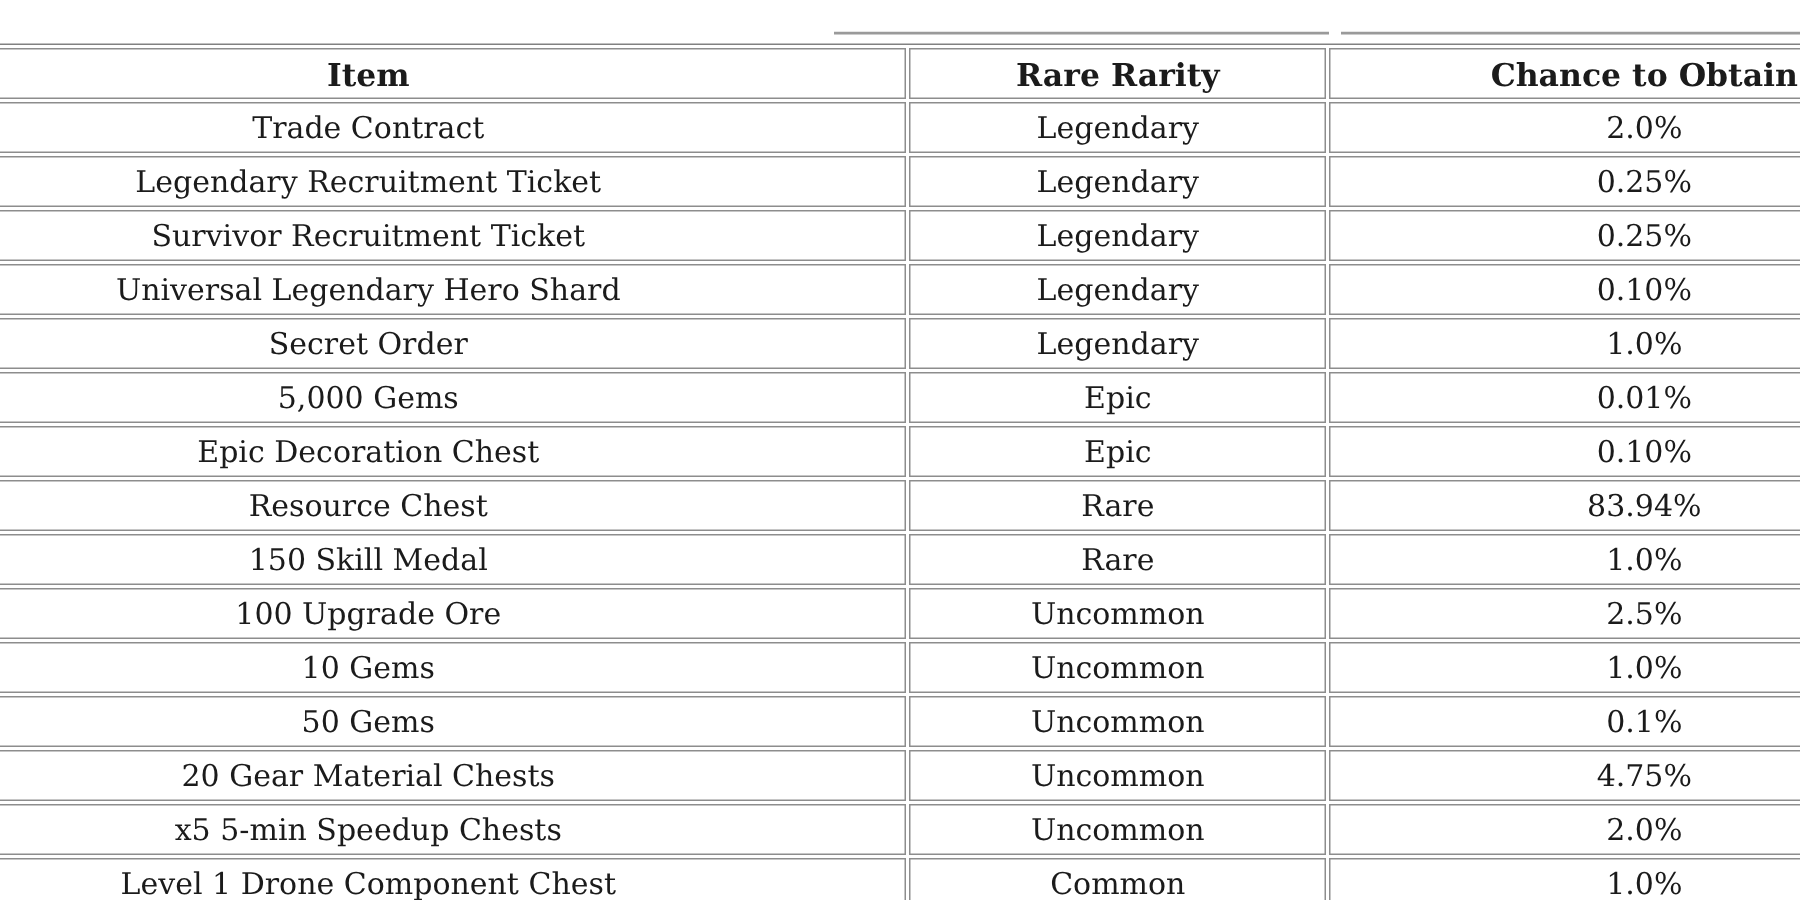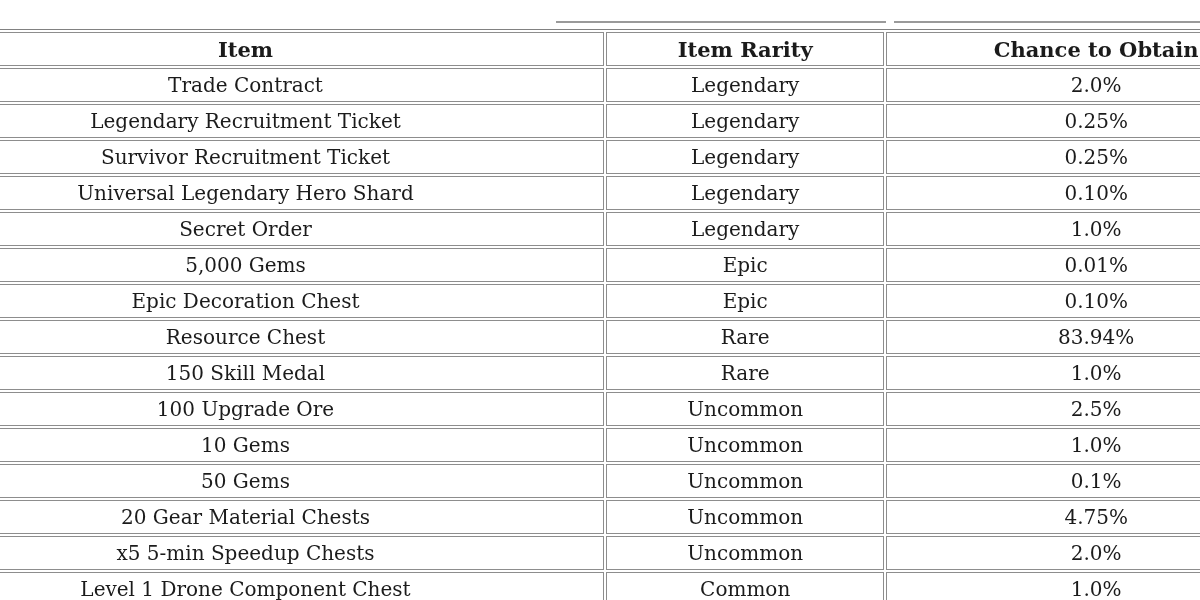--- a/index.html
+++ b/index.html
@@ -73,21 +73,21 @@
 
   <table class="loot-table">
     <colgroup>
       <col class="c-item">
       <col class="c-rarity">
       <col class="c-chance">
     </colgroup>
     <thead>
       <tr>
           <th>Item</th>
-          <th>Item Rarity</th>
+          <th>Rare Rarity</th>
           <th>Chance to Obtain</th>
         </tr>
     </thead>
     <tbody>
         <tr>
           <td>Trade Contract</td>
           <td>Legendary</td>
           <td>2.0%</td>
         </tr>
         <tr>

